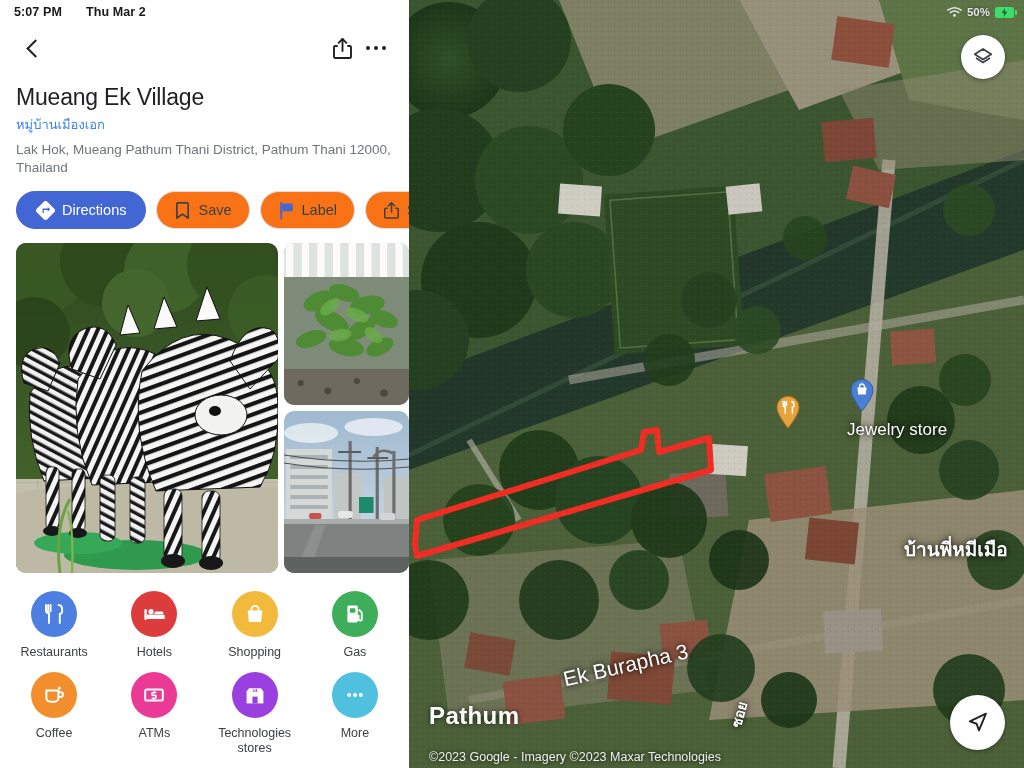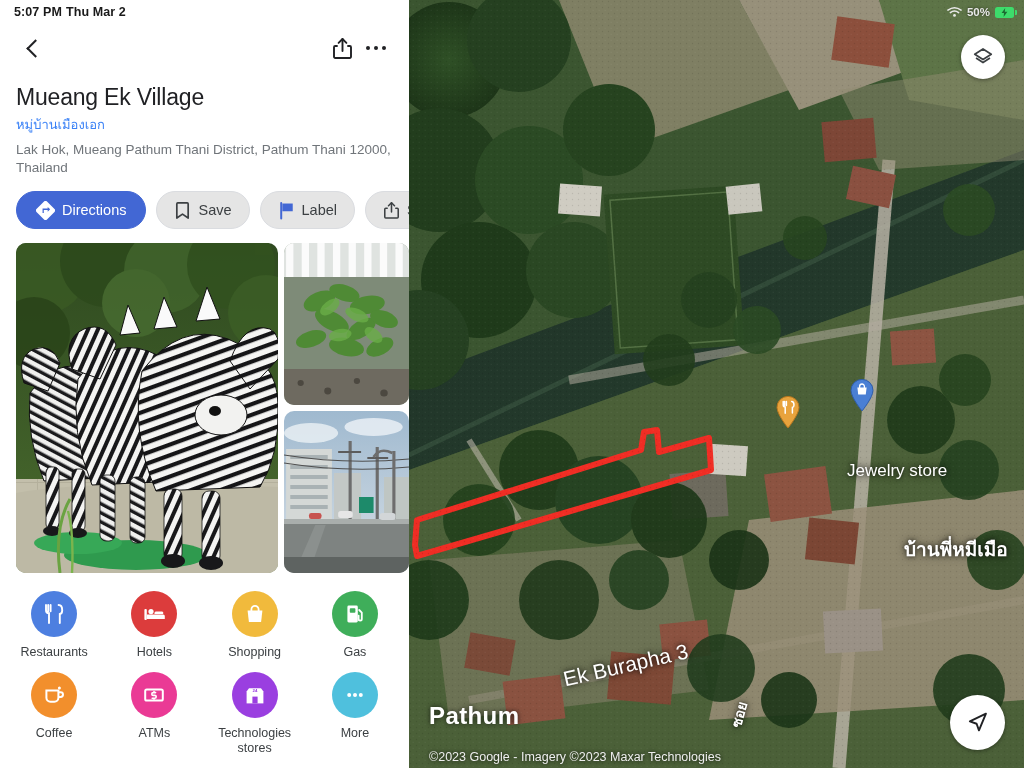--- a/index.html
+++ b/index.html
@@ -17,21 +17,21 @@
     width:409px; height:768px;
     background:#ffffff;
     flex:0 0 409px;
     overflow:hidden;
     z-index:5;
   }
 
   
   .statusbar {
     height:24px; display:flex; align-items:center;
-    padding:0 14px; gap:4px;
+    padding:0 14px; gap:24px;
     font-size:12.5px; font-weight:bold; color:#1a1a1a;
     letter-spacing:.1px;
   }
   .statusbar .time { font-weight:bold; }
   .statusbar .date { font-weight:bold; }
 
   
   .navrow {
     height:48px; display:flex; align-items:center;
     padding:0 16px;
@@ -71,21 +71,21 @@
   .chips {
     display:flex; gap:10px; align-items:center;
     padding:14px 0 14px 16px;
     white-space:nowrap;
   }
   .chip {
     display:inline-flex; align-items:center; gap:7px;
     height:38px; padding:0 17px;
     border-radius:19px;
     border:1px solid #dadce0;
-    background:#e5e5e5;
+    background:#f97316;
     font-size:14.5px; color:#3c4043;
     cursor:pointer; flex:0 0 auto;
   }
   .chip.primary {
     background:#4267d4; border-color:#4267d4; color:#fff;
     padding:0 19px;
   }
   .chip svg { display:block; }
 
   
@@ -158,21 +158,21 @@
   }
   #layers-btn { top:35px; right:19px; width:44px; height:44px; }
   #nav-btn { bottom:18px; right:19px; width:55px; height:55px; }
 
   .map-label {
     position:absolute; z-index:30;
     color:#fff; text-shadow:0 0 4px rgba(0,0,0,.75), 0 0 8px rgba(0,0,0,.5);
     pointer-events:none; white-space:nowrap;
   }
   #poi-name { left:438px; top:412px; font-size:22px; }
-  #poi-type { left:438px; top:461px; font-size:17px;text-align:right; }
+  #poi-type { left:438px; top:420px; font-size:17px;text-align:right; }
   #thai-label-1 { left:495px; top:534px; font-size:19px; font-weight:bold; }
   #street-label {
     left:152px; top:668px; font-size:21px;
     transform:rotate(-13deg); transform-origin:left top;
   }
   #thai-label-2 {
     left:316px; top:724px; font-size:14px; font-weight:bold;
     transform:rotate(-74deg); transform-origin:left top;
   }
 

